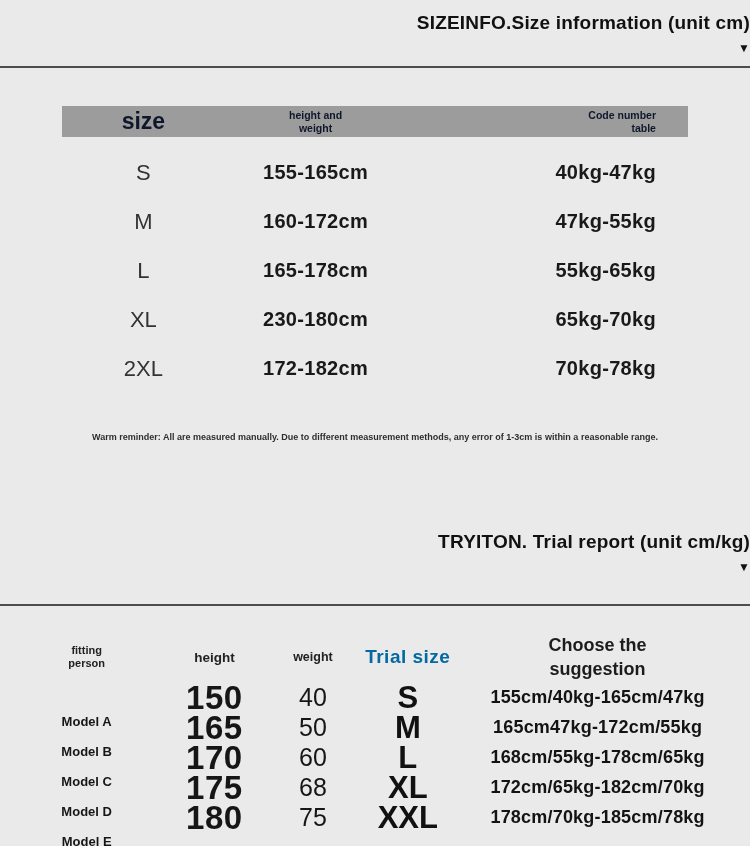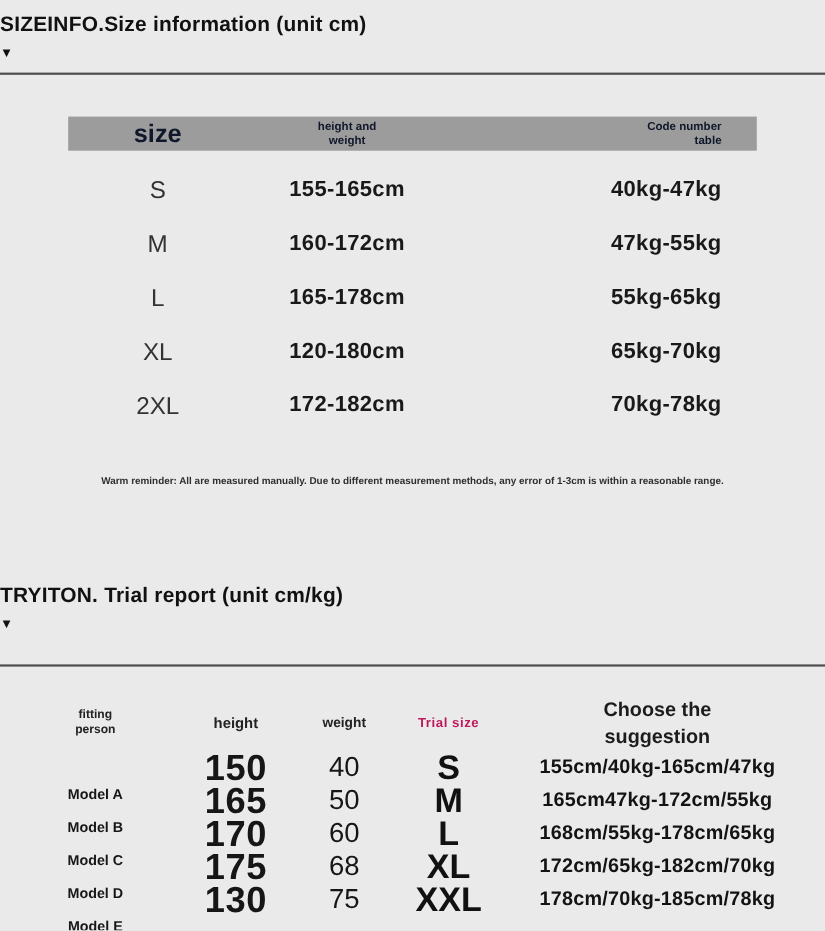--- a/index.html
+++ b/index.html
@@ -6,21 +6,21 @@
   html,body { background:#eaeaea; }
   .page {
     position:relative;
     width:750px; height:846px;
     background:#eaeaea;
     overflow:hidden;
     font-family:"Liberation Sans", sans-serif;
     color:#1a1a1a;
     margin:0 auto;
   }
-  .sec-head { text-align:left; }
+  .sec-head { text-align:right;margin-left:48px; }
   #s1-head { padding-top:10px; }
   #s2-head { padding-top:86px; }
   .sec-title {
     font-size:19px; font-weight:700; line-height:26px;
     color:#111; letter-spacing:0.2px;
   }
   .sec-arrow {
     margin-top:4px; font-size:12px; line-height:16px; color:#111;
   }
   .rule { height:2px; background:#4d4d4d; }
@@ -56,21 +56,21 @@
   .trial-row { display:flex; align-items:center; height:30px; }
   .trial-row.first { margin-top:6px; }
   .t1 { width:21%; text-align:center; }
   .t2 { width:14%; text-align:center; }
   .t3 { width:13%; text-align:center; }
   .t4 { width:13%; text-align:center; }
   .t5 { width:39%; text-align:center; }
   .th-person  { font-size:11px; font-weight:700; line-height:1.2; white-space:pre-line; color:#222; }
   .th-height  { font-size:13.5px; font-weight:700; color:#222; }
   .th-weight  { font-size:12.5px; font-weight:700; color:#222; }
-  .th-trial   { font-size:12px; font-weight:700; letter-spacing:0.5px; color:#be185d; }
+  .th-trial   { font-size:19px; font-weight:700; letter-spacing:0.5px; color:#0369a1; }
   .th-suggest { font-size:18px; font-weight:700; line-height:1.35; white-space:pre-line; color:#1c1c1c; }
   .td-person  { font-size:13px; font-weight:700; color:#161616;margin-top:48px; }
   .td-height  { font-size:33px; font-weight:700; line-height:1; letter-spacing:0.5px; color:#161616; }
   .td-weight  { font-size:25px; font-weight:400; line-height:1; color:#161616; }
   .td-trial   { font-size:31px; font-weight:700; line-height:1; color:#111; }
   .td-suggest { font-size:18px; font-weight:700; letter-spacing:0.2px; color:#131313; white-space:nowrap; }
 </style>
 </head>
 <body>
 
@@ -101,21 +101,21 @@
         <div class="c2 cell-val">160-172cm</div>
         <div class="c3 cell-val">47kg-55kg</div>
       </div>
       <div class="size-row">
         <div class="c1 cell-size">L</div>
         <div class="c2 cell-val">165-178cm</div>
         <div class="c3 cell-val">55kg-65kg</div>
       </div>
       <div class="size-row">
         <div class="c1 cell-size">XL</div>
-        <div class="c2 cell-val">120-180cm</div>
+        <div class="c2 cell-val">230-180cm</div>
         <div class="c3 cell-val">65kg-70kg</div>
       </div>
       <div class="size-row">
         <div class="c1 cell-size">2XL</div>
         <div class="c2 cell-val">172-182cm</div>
         <div class="c3 cell-val">70kg-78kg</div>
       </div>
     </div>
     <div class="note">Warm reminder: All are measured manually. Due to different measurement methods, any error of 1-3cm is within a reasonable range.</div>
   </div>
@@ -160,20 +160,20 @@
     </div>
     <div class="trial-row">
       <div class="t1 td-person">Model D</div>
       <div class="t2 td-height">175</div>
       <div class="t3 td-weight">68</div>
       <div class="t4 td-trial">XL</div>
       <div class="t5 td-suggest">172cm/65kg-182cm/70kg</div>
     </div>
     <div class="trial-row">
       <div class="t1 td-person">Model E</div>
-      <div class="t2 td-height">130</div>
+      <div class="t2 td-height">180</div>
       <div class="t3 td-weight">75</div>
       <div class="t4 td-trial">XXL</div>
       <div class="t5 td-suggest">178cm/70kg-185cm/78kg</div>
     </div>
   </div>
 
 </div>
 
 </body></html>

